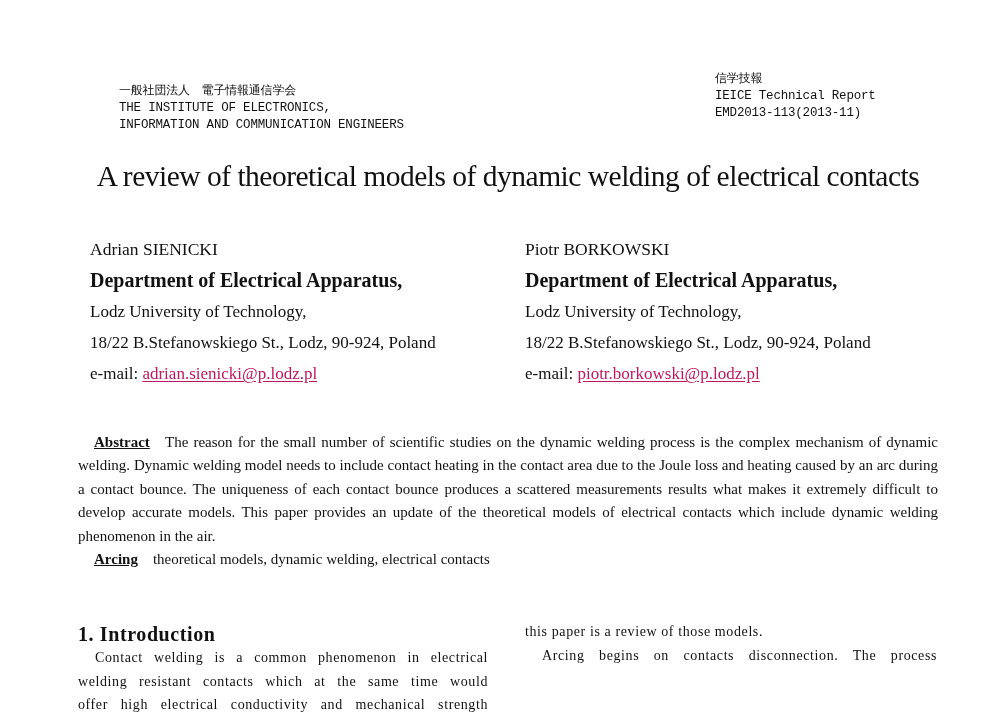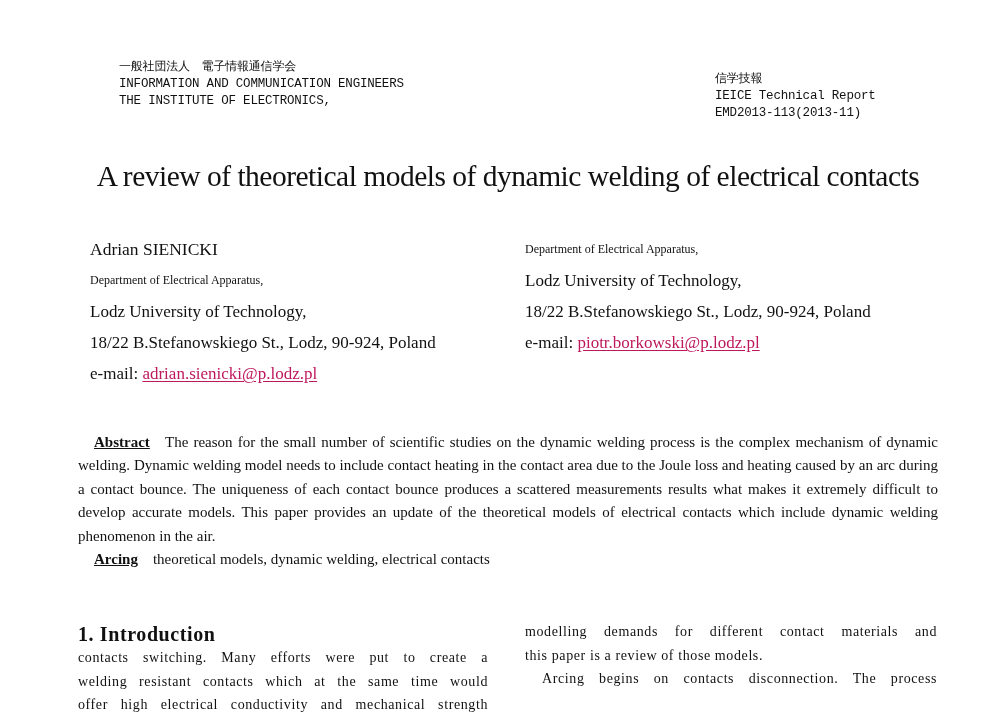--- a/index.html
+++ b/index.html
@@ -1,27 +1,27 @@
 <!DOCTYPE html>
 <html><head>
 <meta charset="utf-8">
 <style>
   html, body { margin:0; padding:0; background:#ffffff; }
   body { width:1000px; height:726px; overflow:hidden; position:relative; color:#111; }
   .mono { font-family: "Liberation Mono", "DejaVu Sans Mono", monospace; }
   .serif { font-family: "Liberation Serif", "DejaVu Serif", serif; }
-  .hdr-left { position:absolute; left:119px; top:58px; font-size:12.5px; line-height:17.5px; letter-spacing:-0.2px; }
+  .hdr-left { position:absolute; left:119px; top:82px; font-size:12.5px; line-height:17.5px; letter-spacing:-0.2px; }
   .hdr-right { position:absolute; left:680px; top:70px; font-size:12.5px; line-height:17.5px; letter-spacing:-0.2px;margin-left:35px; }
   .hdr-left div, .hdr-right div { white-space:nowrap; }
   .cjk { font-family: "DejaVu Sans", sans-serif; font-size:12px; }
   .title { position:absolute; left:0; top:160px; width:1016px; text-align:center; font-size:29.5px; letter-spacing:-0.5px; white-space:nowrap; }
   .author { position:absolute; top:234px; text-align:left; font-size:17px; line-height:31px; }
   .author div { white-space:nowrap; }
   .author .name { font-size:17.5px; }
-  .author .dept { font-size:12px; }
+  .author .dept { font-size:20px;font-weight:bold; }
   .author .email a { color:#be185d; text-decoration:underline; text-underline-offset:2px; }
   .a1 { left:90px; width:390px; }
   .a2 { left:525px; width:395px; }
   .abstract { position:absolute; left:78px; top:431px; width:860px; font-size:15px; line-height:23.4px; text-align:justify; }
   .abstract p { margin:0; text-indent:16px; }
   .abstract .kw { margin:0; text-indent:16px; }
   .bold { font-weight:bold;text-decoration:underline; }
   .col { position:absolute; font-size:14px; line-height:23.5px; text-align:justify; letter-spacing:0.6px; }
   .col-left { left:78px; top:623px; width:410px; }
   .col-right { left:525px; top:620px; width:412px; }
@@ -29,56 +29,56 @@
   .col p { margin:0; }
   .col .indent { text-indent:17px; }
   .col-right .sec-head { margin-top:13px; }
   .spread { text-align-last:justify; }
 </style>
 </head>
 <body>
 
 <div class="hdr-left mono">
   <div class="cjk">一般社団法人　電子情報通信学会</div>
+  <div>THE INSTITUTE OF ELECTRONICS,</div>
   <div>INFORMATION AND COMMUNICATION ENGINEERS</div>
-  <div>THE INSTITUTE OF ELECTRONICS,</div>
 </div>
 
 <div class="hdr-right mono">
   <div class="cjk">信学技報</div>
   <div>IEICE Technical Report</div>
   <div>EMD2013-113(2013-11)</div>
 </div>
 
 <div class="title serif">A review of theoretical models of dynamic welding of electrical contacts</div>
 
 <div class="author a1 serif">
   <div class="name">Adrian SIENICKI</div>
   <div class="dept">Department of Electrical Apparatus,</div>
   <div>Lodz University of Technology,</div>
   <div>18/22 B.Stefanowskiego St., Lodz, 90-924, Poland</div>
   <div class="email"><span>e-mail: </span><a>adrian.sienicki@p.lodz.pl</a></div>
 </div>
 
 <div class="author a2 serif">
+  <div class="name">Piotr BORKOWSKI</div>
   <div class="dept">Department of Electrical Apparatus,</div>
   <div>Lodz University of Technology,</div>
   <div>18/22 B.Stefanowskiego St., Lodz, 90-924, Poland</div>
   <div class="email"><span>e-mail: </span><a>piotr.borkowski@p.lodz.pl</a></div>
 </div>
 
 <div class="abstract serif">
   <p><span class="bold">Abstract</span>&nbsp;&nbsp;&nbsp;<span>The reason for the small number of scientific studies on the dynamic welding process is the complex mechanism of dynamic welding. Dynamic welding model needs to include contact heating in the contact area due to the Joule loss and heating caused by an arc during a contact bounce. The uniqueness of each contact bounce produces a scattered measurements results what makes it extremely difficult to develop accurate models. This paper provides an update of the theoretical models of electrical contacts which include dynamic welding phenomenon in the air.</span></p>
   <p class="kw"><span class="bold">Arcing</span>&nbsp;&nbsp;&nbsp;&nbsp;<span>theoretical models, dynamic welding, electrical contacts</span></p>
 </div>
 
 <div class="col col-left serif">
   <div class="sec-head">1. Introduction</div>
-  <p class="spread">contacts switching. Many efforts were put to create a</p>
+  <p class="indent spread">Contact welding is a common phenomenon in electrical</p>
   <p class="spread">welding resistant contacts which at the same time would</p>
   <p class="spread">offer high electrical conductivity and mechanical strength</p>
 </div>
 
 <div class="col col-right serif">
-  <p class="spread">modelling demands for different contact materials and</p>
   <p>this paper is a review of those models.</p>
   <p class="indent spread">Arcing begins on contacts disconnection. The process</p>
 </div>
 
 </body></html>

